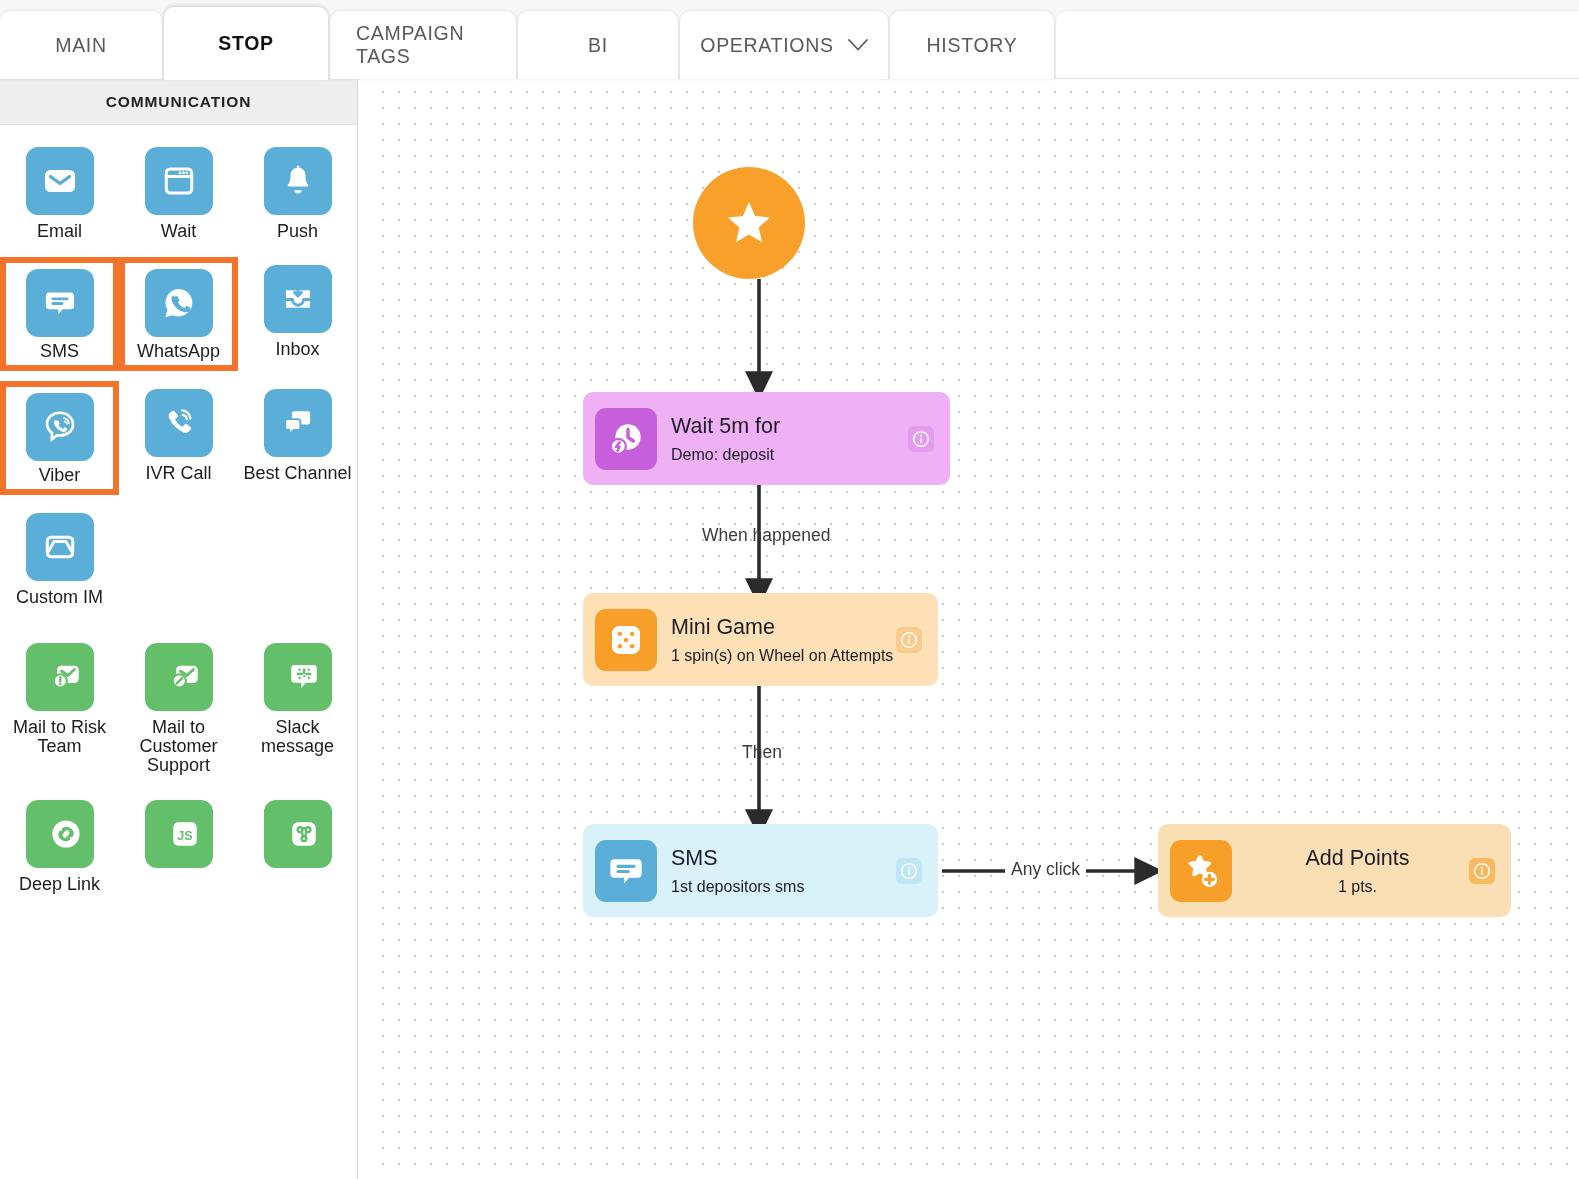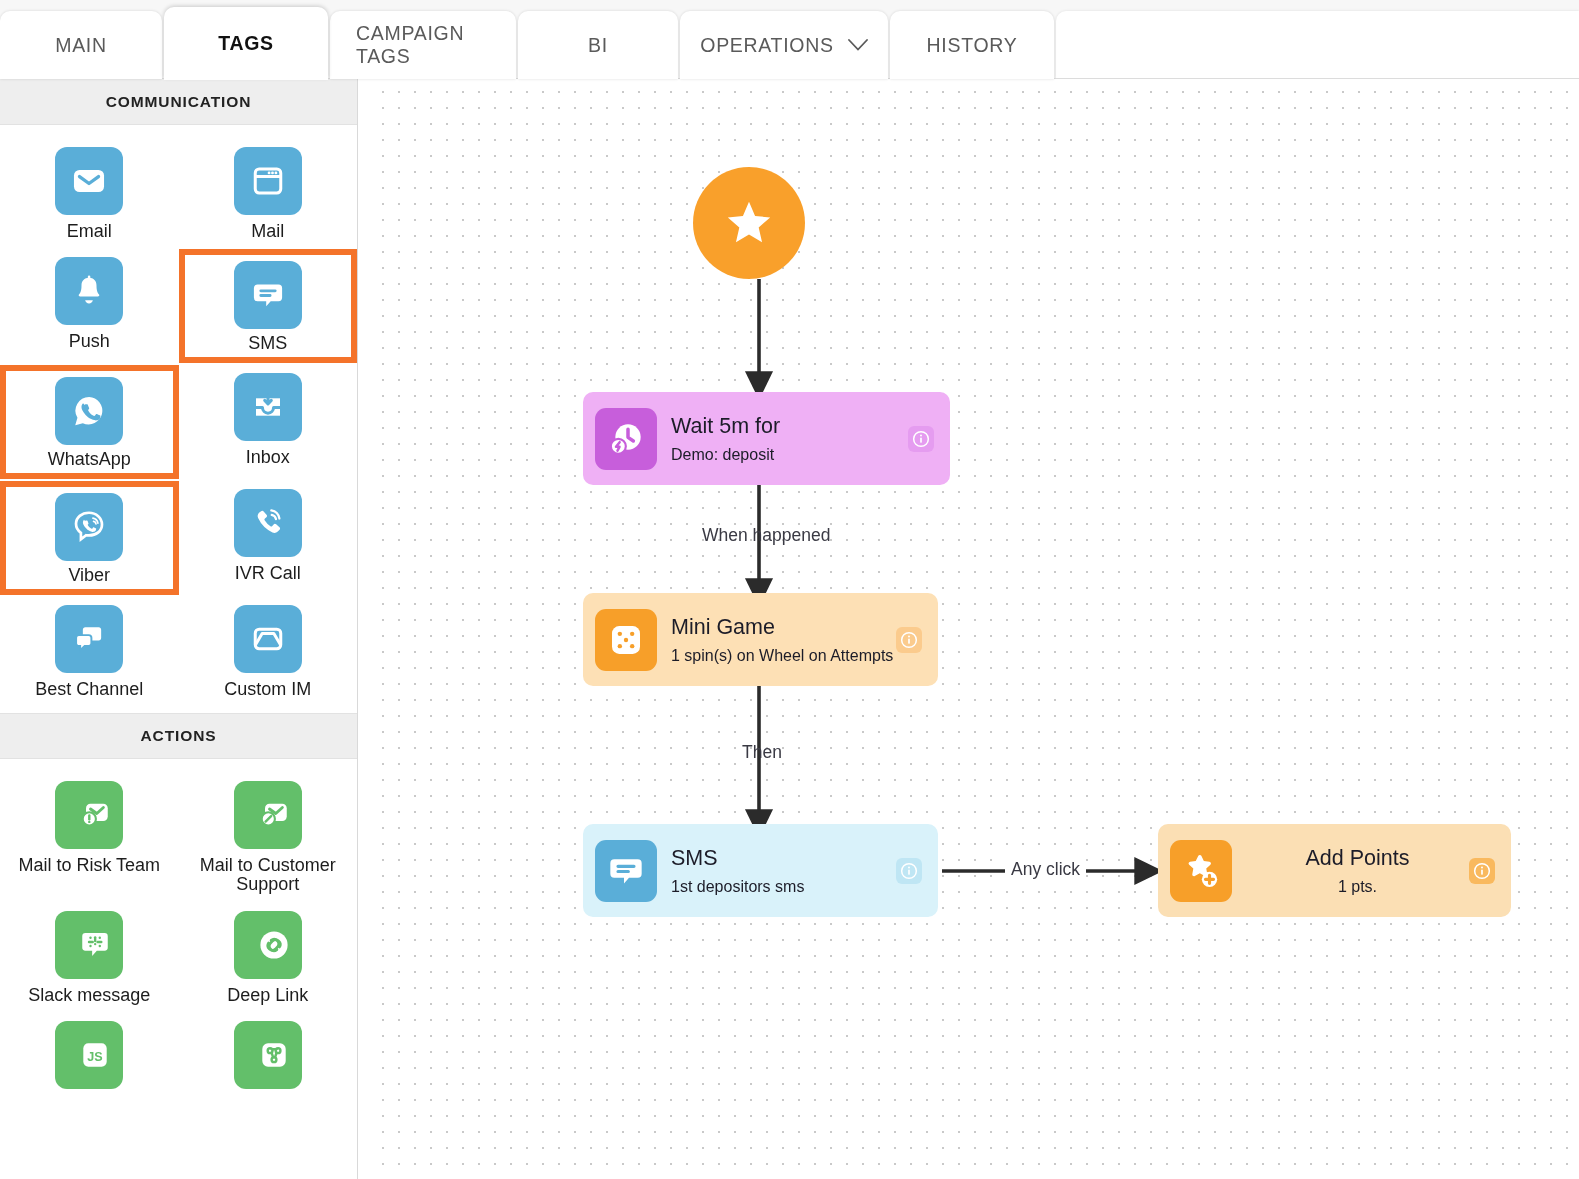--- a/index.html
+++ b/index.html
@@ -57,23 +57,23 @@
     border-right:1px solid #d9d9d9;
     overflow:hidden;
   }
   .section-header{
     height:46px; background:#eeeeee;
     display:flex; align-items:center; justify-content:center;
     font-size:15.5px; font-weight:bold; color:#222; letter-spacing:.9px;
     border-bottom:1px solid #e2e2e2;
   }
   .grid {
-    display:grid; grid-template-columns: 1fr 1fr;
+    display:grid; grid-template-columns: 1fr 1fr 1fr;
     padding:14px 0 8px 0;
-    row-gap:2px;
+    row-gap:10px;
   }
   .palette-item{
     display:flex; flex-direction:column; align-items:center;
     padding:8px 4px 6px 4px;
     cursor:grab;
   }
   .palette-item .tile{
     width:68px; height:68px; border-radius:12px;
     display:flex; align-items:center; justify-content:center;
     flex:0 0 auto;
@@ -160,21 +160,21 @@
 </head>
 <body>
 
 <div id="app">
 
   <div class="tabbar">
     <div class="tab" style="width:162px;">
       <span>MAIN</span>
     </div>
     <div class="tab active" style="width:164px;">
-      <span>TAGS</span>
+      <span>STOP</span>
     </div>
     <div class="tab" style="width:186px;">
       <span>CAMPAIGN TAGS</span>
     </div>
     <div class="tab" style="width:160px;">
       <span>BI</span>
     </div>
     <div class="tab" style="width:208px;">
       <span>OPERATIONS</span>
       <span class="chev">
@@ -210,21 +210,21 @@
       <div class="palette-item">
         <div class="tile blue">
           <svg class="gi" width="36" height="36" viewBox="0 0 24 24" aria-hidden="true">
             <rect x="3.5" y="4" width="17" height="16" rx="2.6" fill="none" stroke="#fff" stroke-width="2"></rect>
             <path d="M3.5 9 H20.5" stroke="#fff" stroke-width="2"></path>
             <circle cx="15" cy="6.6" r="0.95" fill="#fff"></circle>
               <circle cx="17.3" cy="6.6" r="0.95" fill="#fff"></circle>
               <circle cx="12.7" cy="6.6" r="0.95" fill="#fff"></circle>
           </svg>
         </div>
-        <div class="plabel">Mail</div>
+        <div class="plabel">Wait</div>
       </div>
 
       <div class="palette-item">
         <div class="tile blue">
           <svg class="gi" width="36" height="36" viewBox="0 0 24 24" aria-hidden="true">
             <path d="M12 3.2c-3.1 0-5 2.1-5 5.1 0 3.6-.8 5.1-1.7 6.1-.4.5-.1 1.2.6 1.2h12.2c.7 0 1-.7.6-1.2-.9-1-1.7-2.5-1.7-6.1 0-3-1.9-5.1-5-5.1z" fill="#fff"></path>
             <path d="M9.4 18.2h5.2c-.3 1.3-1.3 2.1-2.6 2.1s-2.3-.8-2.6-2.1z" fill="#fff"></path>
             <rect x="11.2" y="1.6" width="1.7" height="2.3" rx="0.85" fill="#fff"></rect>
           </svg>
         </div>
@@ -298,23 +298,20 @@
           <svg class="gi" width="36" height="36" viewBox="0 0 24 24" aria-hidden="true">
             <rect x="3.5" y="5.5" width="17" height="13" rx="2.6" fill="none" stroke="#fff" stroke-width="2"></rect>
             <path d="M3.8 15.6 8.1 8.4h7.8l4.3 7.2" fill="none" stroke="#fff" stroke-width="2" stroke-linejoin="round"></path>
           </svg>
         </div>
         <div class="plabel">Custom IM</div>
       </div>
 
     </div>
 
-    <div class="section-header" style="border-top:1px solid #e2e2e2;">
-      <span>ACTIONS</span>
-    </div>
 
     <div class="grid">
 
       <div class="palette-item">
         <div class="tile green">
           <svg class="gi" width="36" height="36" viewBox="0 0 24 24" aria-hidden="true">
             <rect x="6" y="4.5" width="14.5" height="11.5" rx="3" fill="#fff"></rect>
             <path d="M9 8 L13.2 11 L17.6 7" fill="none" stroke="#63bf6a" stroke-width="1.9" stroke-linecap="round" stroke-linejoin="round"></path>
             <circle cx="8.2" cy="14.6" r="4.4" fill="#fff" stroke="#63bf6a" stroke-width="1.4"></circle>
             <path d="M8.2 12.3v2.6" stroke="#63bf6a" stroke-width="1.6" stroke-linecap="round"></path>

